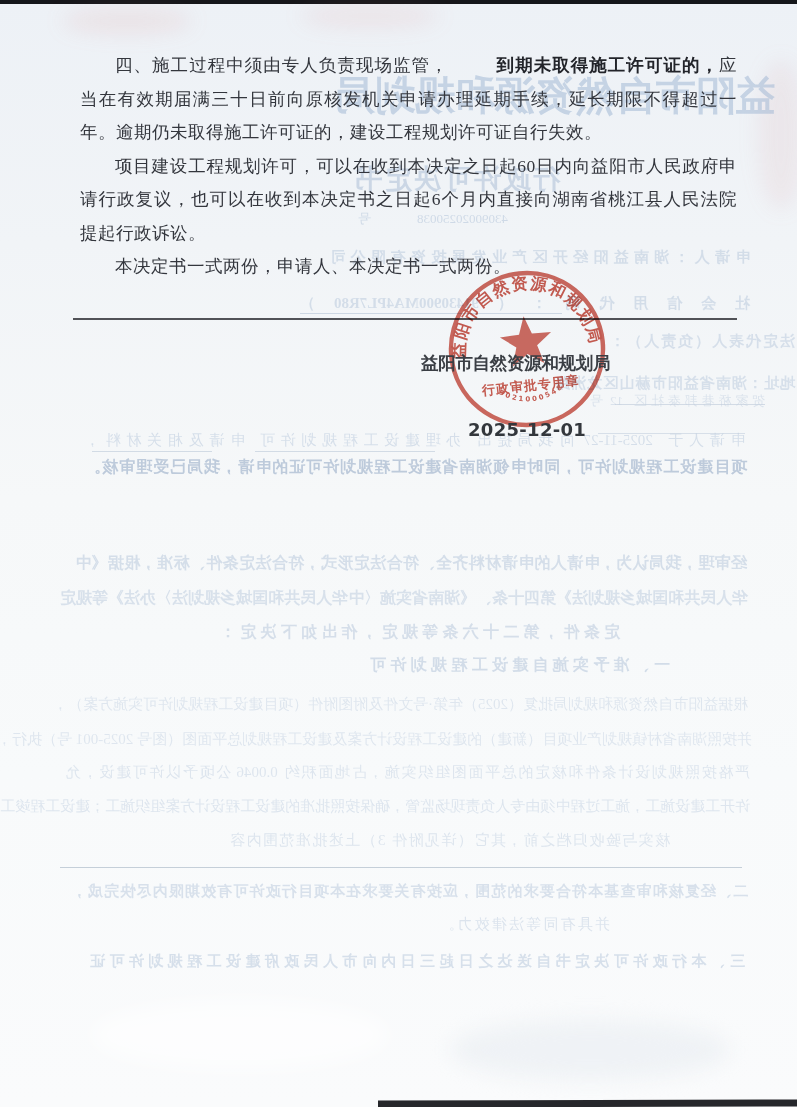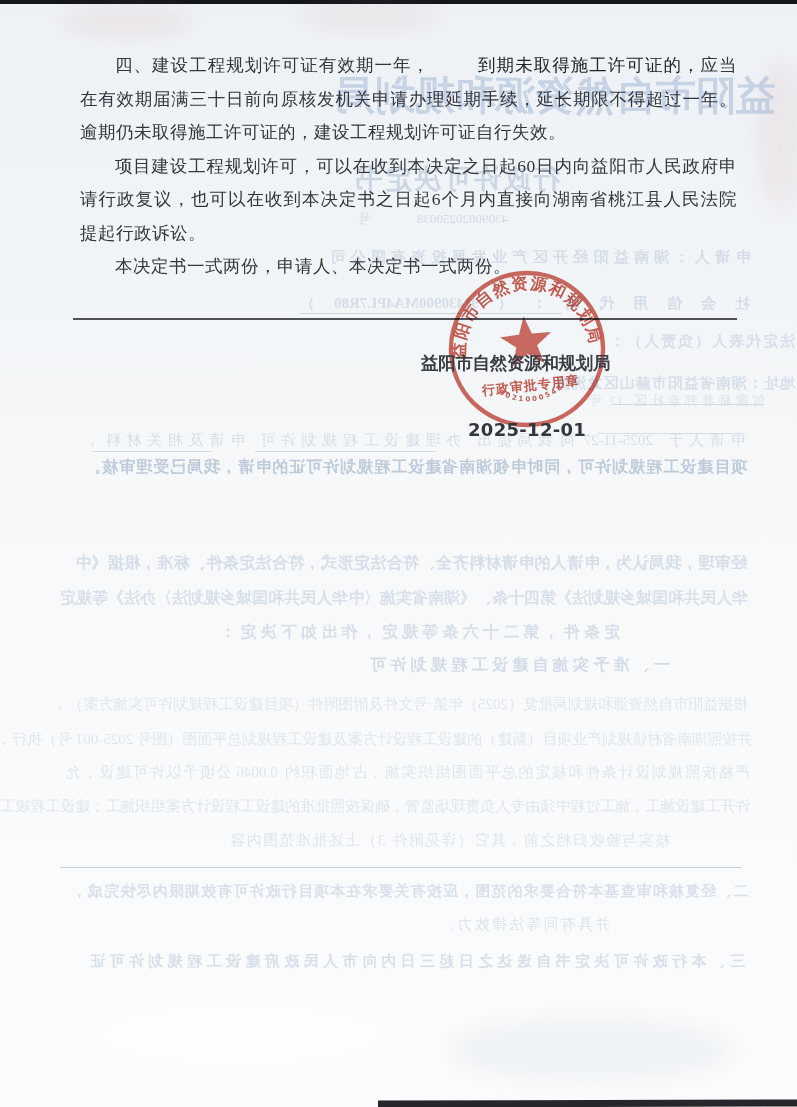--- a/index.html
+++ b/index.html
@@ -23,21 +23,21 @@
     text-align:justify; text-align-last:justify; pointer-events:none;
     font-family:"Liberation Serif","DejaVu Serif",serif;
   }
 
   .content{
     position:absolute; left:80px; top:49px; width:657px;
     font-size:17.5px; line-height:33.5px; letter-spacing:.5px;
     color:#33363d; text-align:justify;
   }
   .content p{margin:0; text-indent:2em;}
-  .content .b{font-weight:400; color:#22242a;margin-left:48px;}
+  .content .b{font-weight:700; color:#22242a;margin-left:48px;}
 
   .separator{position:absolute; left:73px; top:318px; width:664px; height:2px; background:#515257;}
   .faint-divider{position:absolute; left:60px; top:867px; width:682px; height:1px; background:#bcc7d2; opacity:.85;}
   .u-frag{position:absolute; height:1px; background:#c3cfdd;}
   .u1{left:300px; top:313px; width:262px; opacity:.8;}
   .u2{left:615px; top:404px; width:150px; opacity:.7;}
   .u3{left:92px;  top:451px; width:120px; opacity:.7;}
   .u4{left:255px; top:451px; width:180px; opacity:.7;}
   .u5{left:598px; top:433px; width:147px; opacity:.6;}
 
@@ -94,21 +94,21 @@
     </div>
 
   <div class="u-frag u1"></div>
   <div class="u-frag u2"></div>
   <div class="u-frag u3"></div>
   <div class="u-frag u4"></div>
   <div class="u-frag u5"></div>
   <div class="faint-divider"></div>
 
   <div class="content">
-    <p><span>四、建设工程规划许可证有效期一年，</span><span class="b">到期未取得施工许可证的，</span><span>应当在有效期届满三十日前向原核发机关申请办理延期手续，延长期限不得超过一年。逾期仍未取得施工许可证的，建设工程规划许可证自行失效。</span></p>
+    <p><span>四、施工过程中须由专人负责现场监管，</span><span class="b">到期未取得施工许可证的，</span><span>应当在有效期届满三十日前向原核发机关申请办理延期手续，延长期限不得超过一年。逾期仍未取得施工许可证的，建设工程规划许可证自行失效。</span></p>
     <p>项目建设工程规划许可，可以在收到本决定之日起60日内向益阳市人民政府申请行政复议，也可以在收到本决定书之日起6个月内直接向湖南省桃江县人民法院提起行政诉讼。</p>
     <p>本决定书一式两份，申请人、本决定书一式两份。</p>
   </div>
 
   <div class="separator"></div>
 
   <svg class="seal" viewBox="0 0 164 164">
     <circle cx="82" cy="82" r="76" fill="none" stroke="#c5473a" stroke-width="4.5" opacity=".92"></circle>
     <defs>
       <path id="orgArc" d="M 22,104 A 63,63 0 1 1 142,104" fill="none"></path>

